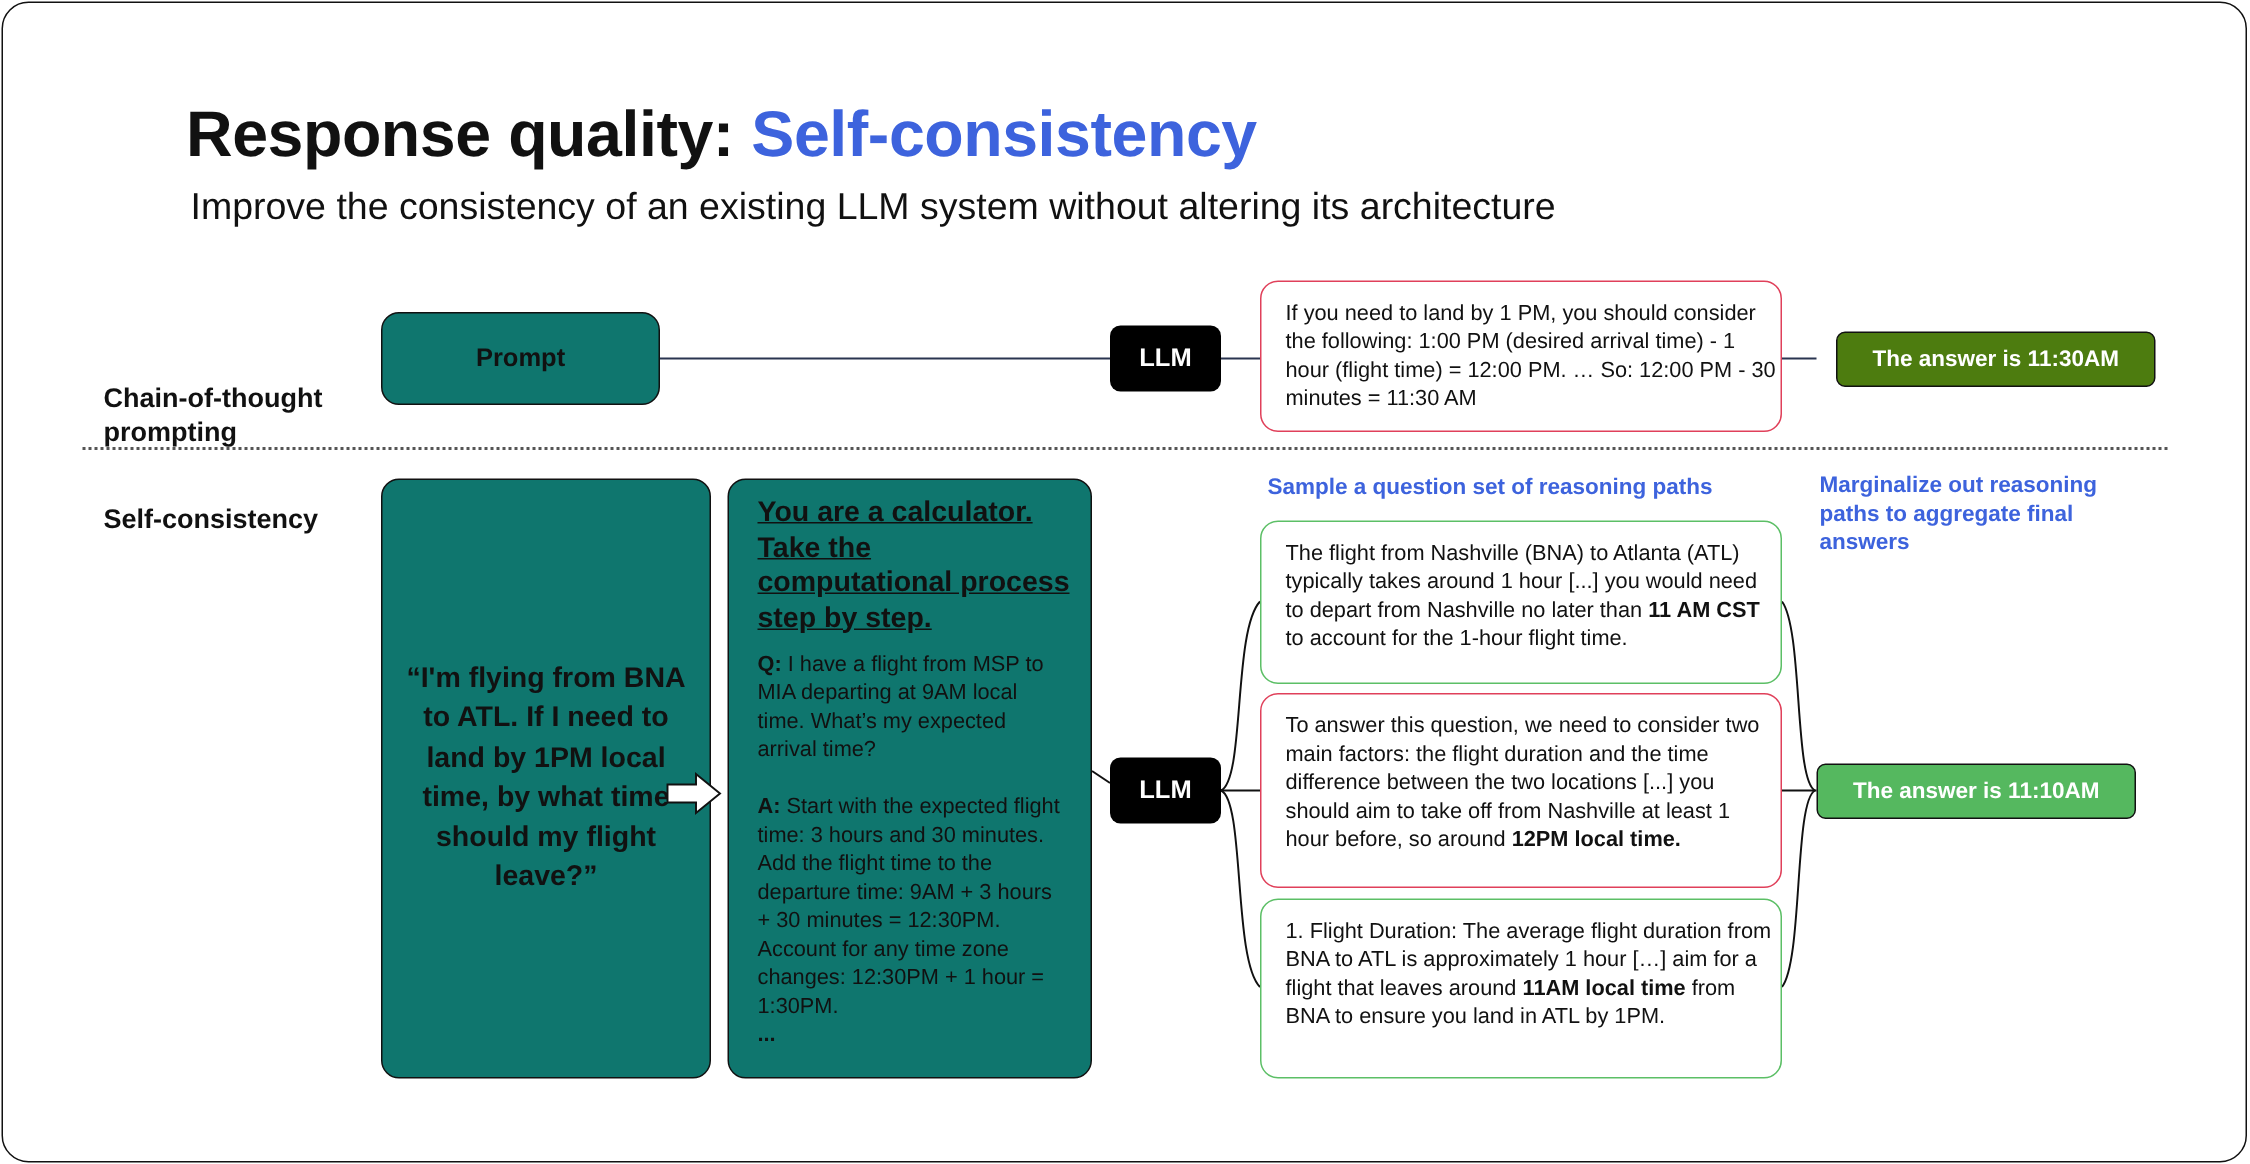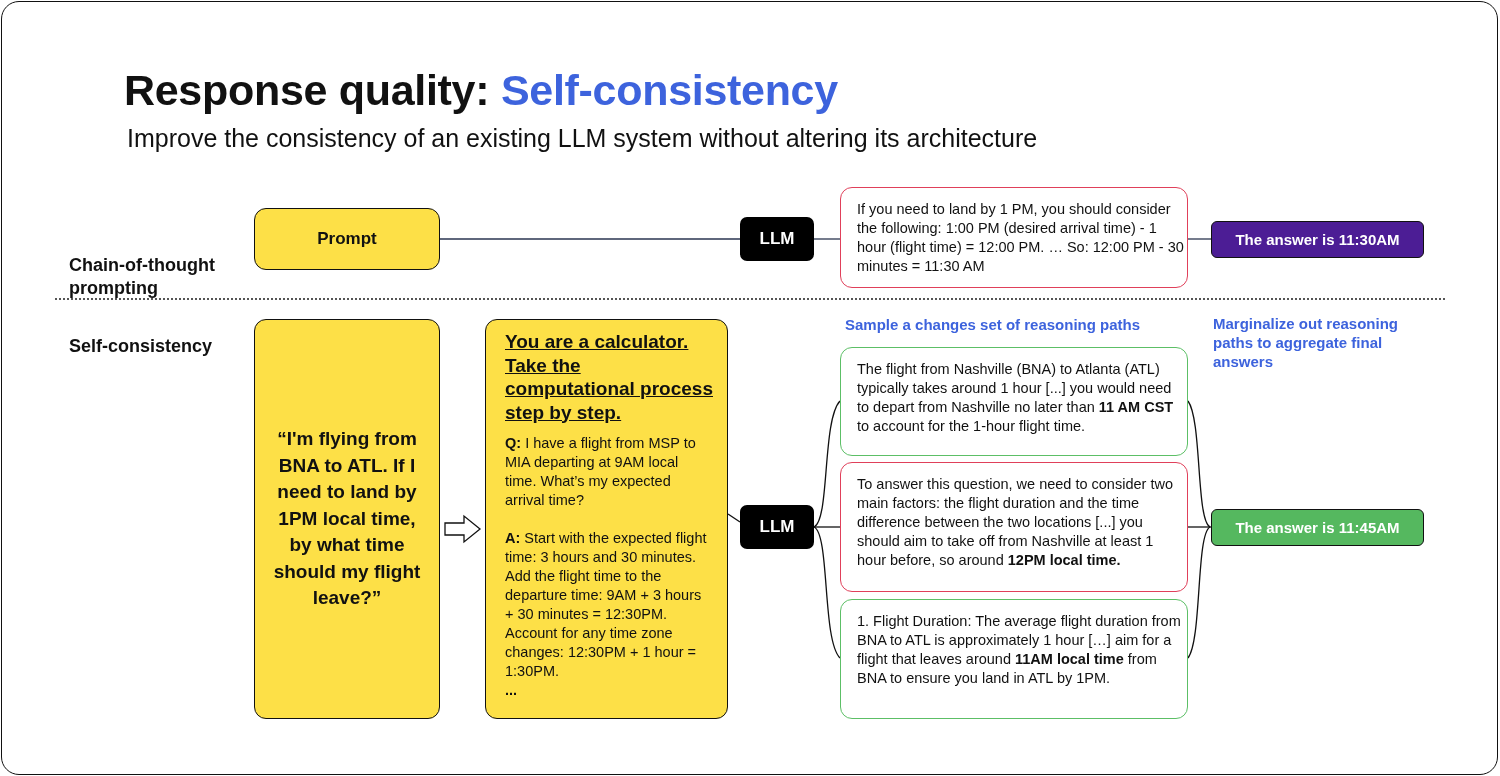--- a/index.html
+++ b/index.html
@@ -20,21 +20,21 @@
   .title .accent { color: #3d63dd; }
   .subtitle {
     left: 127px; top: 124px; font-size: 25px; color: #111; white-space: nowrap;
   }
 
   .row-label {
     font-size: 18px; font-weight: bold; line-height: 23px; color: #111;
   }
 
   .box {
-    position: absolute; border: 1.5px solid #111; border-radius: 12px; background: #fde047;
+    position: absolute; border: 1.5px solid #111; border-radius: 12px; background: #0f766e;
   }
 
   .prompt-box {
     left: 254px; top: 208px; width: 186px; height: 62px;
     display: flex; align-items: center; justify-content: center;
     font-size: 17px; font-weight: bold;
   }
 
   .llm {
     position: absolute; background: #000; color: #fff; font-weight: bold; font-size: 17px;
@@ -49,34 +49,34 @@
   .reason.red { border: 1.5px solid #e0405a; }
   .reason.green { border: 1.5px solid #5cbf66; }
   .reason b { font-weight: bold; }
 
   .answer {
     position: absolute; color: #fff; font-weight: bold; font-size: 15px;
     border: 1.5px solid #111; border-radius: 6px;
     display: flex; align-items: center; justify-content: center;
     width: 213px; height: 37px;
   }
-  .answer.red { background: #4c1d95; }
+  .answer.red { background: #4d7c0f; margin-left: 13px; }
   .answer.green { background: #55b85f; }
 
   .blue-note {
     position: absolute; color: #3d63dd; font-weight: bold; font-size: 15px; line-height: 19px;
   }
 
   .divider {
     position: absolute; left: 55px; top: 298px; width: 1390px; height: 0;
     border-top: 2px dotted #555;
   }
 
   .question-box {
-    left: 254px; top: 319px; width: 186px; height: 400px;
+    left: 254px; top: 319px; width: 220px; height: 400px;
     display: flex; align-items: center; justify-content: center; text-align: center;
     font-size: 19px; font-weight: bold; line-height: 26.5px; padding: 10px 12px;
   }
 
   .calc-box {
     left: 485px; top: 319px; width: 243px; height: 400px;
     padding: 10px 14px 10px 19px;
   }
   .calc-head { font-size: 19px; font-weight: bold; line-height: 23.5px; margin-bottom: 10px; text-decoration: underline; }
   .calc-body { font-size: 14.5px; line-height: 19px; }
@@ -139,23 +139,23 @@
   <div class="calc-head">You are a calculator. Take the computational process step by step.</div>
   <div class="calc-body">
     <p><b>Q:</b><span> I have a flight from MSP to MIA departing at 9AM local time. What’s my expected arrival time?</span></p>
     <p style="margin-bottom:0;"><b>A:</b><span> Start with the expected flight time: 3 hours and 30 minutes. Add the flight time to the departure time: 9AM + 3 hours + 30 minutes = 12:30PM. Account for any time zone changes: 12:30PM + 1 hour = 1:30PM.</span></p>
     <div style="font-weight:bold;">...</div>
   </div>
 </div>
 
 <div class="llm" style="left:740px; top:505px;">LLM</div>
 
-<div class="blue-note" style="left:845px; top:315px; white-space:nowrap;">Sample a changes set of reasoning paths</div>
+<div class="blue-note" style="left:845px; top:315px; white-space:nowrap;">Sample a question set of reasoning paths</div>
 
 <div class="blue-note" style="left:1213px; top:314px; width:215px;">Marginalize out reasoning paths to aggregate final answers</div>
 
 <div class="reason green" style="left:840px; top:347px; width:348px; height:109px;"><span>The flight from Nashville (BNA) to Atlanta (ATL) typically takes around 1 hour [...] you would need to depart from Nashville no later than </span><b>11 AM CST</b><span> to account for the 1-hour flight time.</span></div>
 
 <div class="reason red" style="left:840px; top:462px; width:348px; height:130px;"><span>To answer this question, we need to consider two main factors: the flight duration and the time difference between the two locations [...] you should aim to take off from Nashville at least 1 hour before, so around </span><b>12PM local time.</b><span></span></div>
 
 <div class="reason green" style="left:840px; top:599px; width:348px; height:120px;"><span>1. Flight Duration: The average flight duration from BNA to ATL is approximately 1 hour […] aim for a flight that leaves around </span><b>11AM local time</b><span> from BNA to ensure you land in ATL by 1PM.</span></div>
 
-<div class="answer green" style="left:1211px; top:509px;">The answer is 11:45AM</div>
+<div class="answer green" style="left:1211px; top:509px;">The answer is 11:10AM</div>
 
 </body></html>

